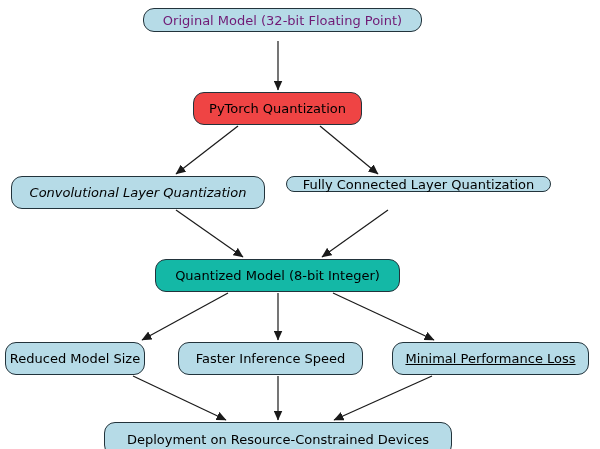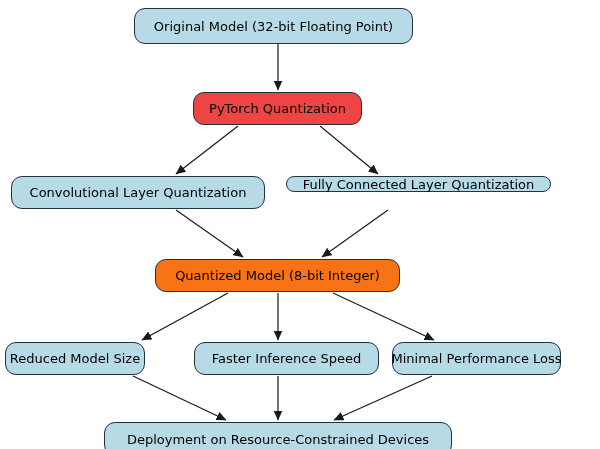--- a/index.html
+++ b/index.html
@@ -56,23 +56,23 @@
         <line x1="388" y1="210" x2="322" y2="257" stroke="#1a1a1a" stroke-width="1.2" marker-end="url(#arrowhead)"></line>
         <line x1="228" y1="293" x2="142" y2="340" stroke="#1a1a1a" stroke-width="1.2" marker-end="url(#arrowhead)"></line>
         <line x1="278" y1="293" x2="278" y2="340" stroke="#1a1a1a" stroke-width="1.2" marker-end="url(#arrowhead)"></line>
         <line x1="333" y1="293" x2="434" y2="340" stroke="#1a1a1a" stroke-width="1.2" marker-end="url(#arrowhead)"></line>
         <line x1="133" y1="376" x2="226" y2="420" stroke="#1a1a1a" stroke-width="1.2" marker-end="url(#arrowhead)"></line>
         <line x1="278" y1="376" x2="278" y2="420" stroke="#1a1a1a" stroke-width="1.2" marker-end="url(#arrowhead)"></line>
         <line x1="432" y1="376" x2="334" y2="420" stroke="#1a1a1a" stroke-width="1.2" marker-end="url(#arrowhead)"></line>
       </g>
   </svg>
   <div id="nodes-layer">
-      <div class="node" style="left: 134px; top: 8px; width: 279px; height: 36px; background: rgb(182, 219, 231); border-color: rgb(34, 51, 59); color: #000000;">Original Model (32-bit Floating Point)</div>
+      <div class="node" style="left: 143px; top: 8px; width: 279px; height: 24px; background: rgb(182, 219, 231); border-color: rgb(34, 51, 59); color: #701a75;">Original Model (32-bit Floating Point)</div>
       <div class="node" style="left: 193px; top: 92px; width: 169px; height: 33px; background: #ef4444; border-color: rgb(34, 51, 59); color: rgb(0, 0, 0);">PyTorch Quantization</div>
-      <div class="node" style="left: 11px; top: 176px; width: 254px; height: 33px; background: rgb(182, 219, 231); border-color: rgb(34, 51, 59); color: rgb(0, 0, 0);">Convolutional Layer Quantization</div>
+      <div class="node" style="left: 11px; top: 176px; width: 254px; height: 33px; background: rgb(182, 219, 231); border-color: rgb(34, 51, 59); color: rgb(0, 0, 0); font-style: italic;">Convolutional Layer Quantization</div>
       <div class="node" style="left: 286px; top: 176px; width: 265px; height: 16px; background: rgb(182, 219, 231); border-color: rgb(34, 51, 59); color: rgb(0, 0, 0);">Fully Connected Layer Quantization</div>
-      <div class="node" style="left: 155px; top: 259px; width: 245px; height: 33px; background: #f97316; border-color: rgb(34, 51, 59); color: rgb(0, 0, 0);">Quantized Model (8-bit Integer)</div>
+      <div class="node" style="left: 155px; top: 259px; width: 245px; height: 33px; background: #14b8a6; border-color: rgb(34, 51, 59); color: rgb(0, 0, 0);">Quantized Model (8-bit Integer)</div>
       <div class="node" style="left: 5px; top: 342px; width: 140px; height: 33px; background: rgb(182, 219, 231); border-color: rgb(34, 51, 59); color: rgb(0, 0, 0);">Reduced Model Size</div>
-      <div class="node" style="left: 194px; top: 342px; width: 185px; height: 33px; background: rgb(182, 219, 231); border-color: rgb(34, 51, 59); color: rgb(0, 0, 0);">Faster Inference Speed</div>
-      <div class="node" style="left: 392px; top: 342px; width: 169px; height: 33px; background: rgb(182, 219, 231); border-color: rgb(34, 51, 59); color: rgb(0, 0, 0);">Minimal Performance Loss</div>
+      <div class="node" style="left: 178px; top: 342px; width: 185px; height: 33px; background: rgb(182, 219, 231); border-color: rgb(34, 51, 59); color: rgb(0, 0, 0);">Faster Inference Speed</div>
+      <div class="node" style="left: 392px; top: 342px; width: 197px; height: 33px; background: rgb(182, 219, 231); border-color: rgb(34, 51, 59); color: rgb(0, 0, 0); text-decoration: underline;">Minimal Performance Loss</div>
       <div class="node" style="left: 104px; top: 422px; width: 348px; height: 34px; background: rgb(182, 219, 231); border-color: rgb(34, 51, 59); color: rgb(0, 0, 0);">Deployment on Resource-Constrained Devices</div>
     </div>
 </div>
 
 </body></html>

